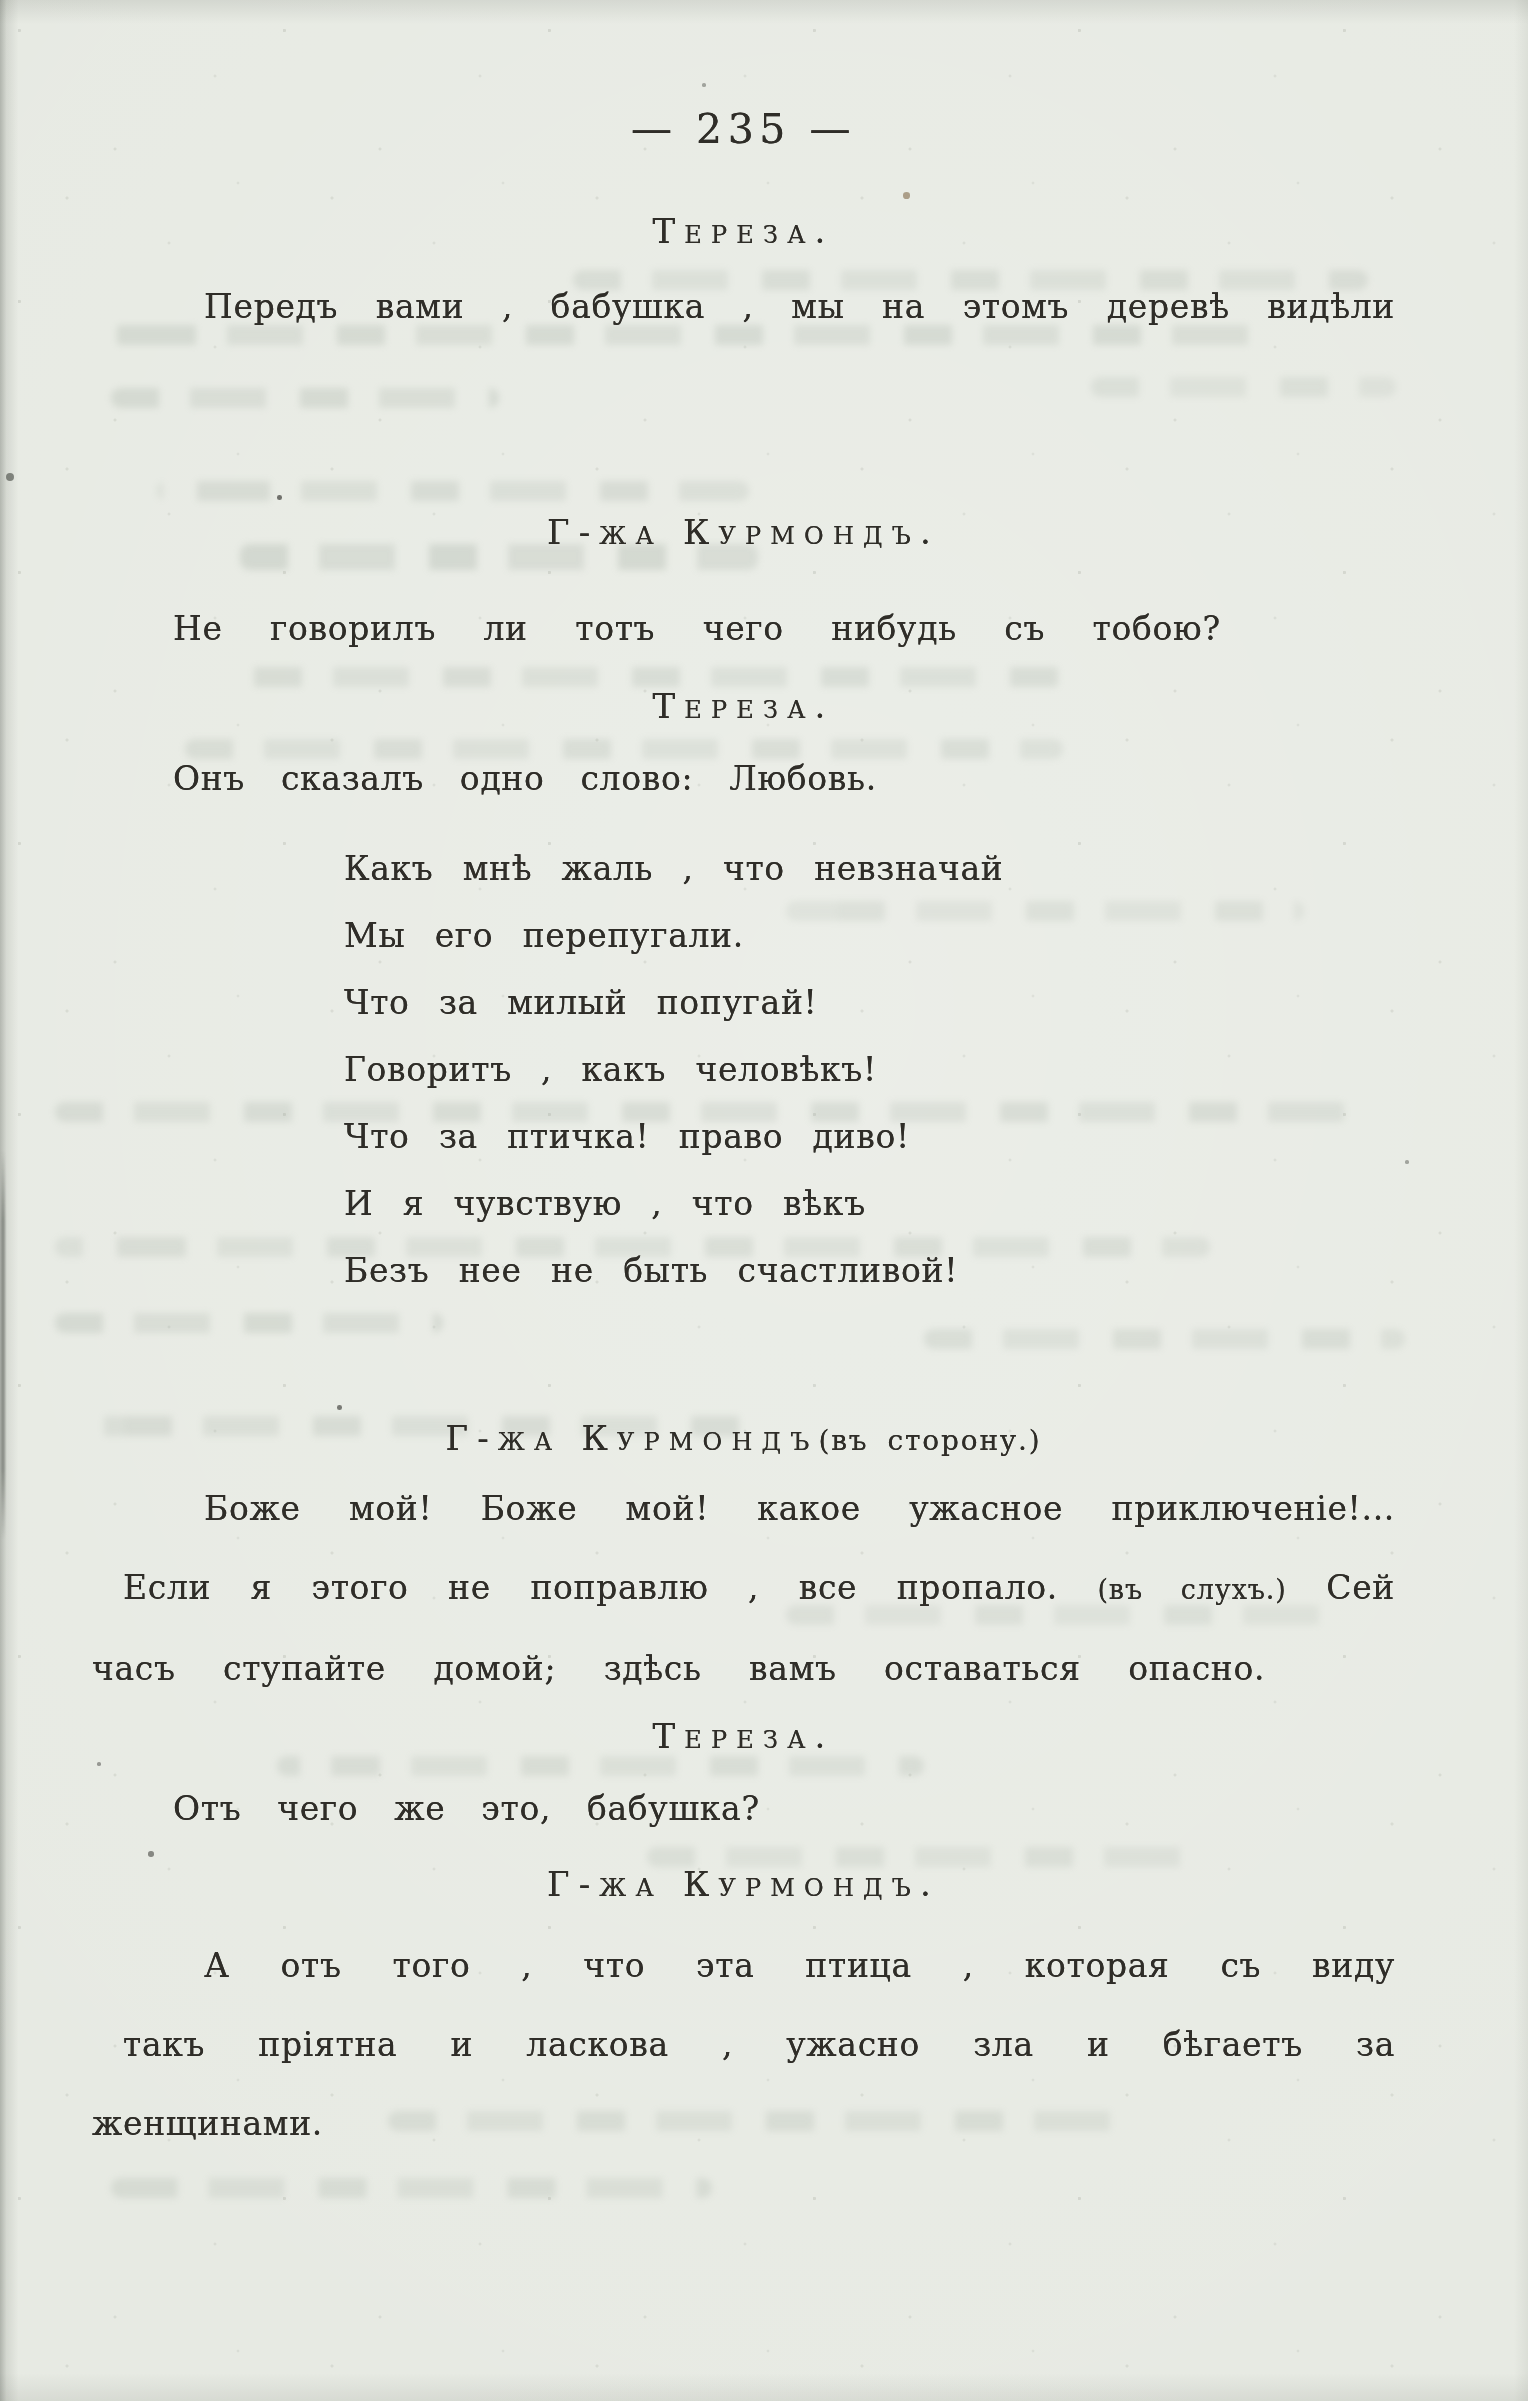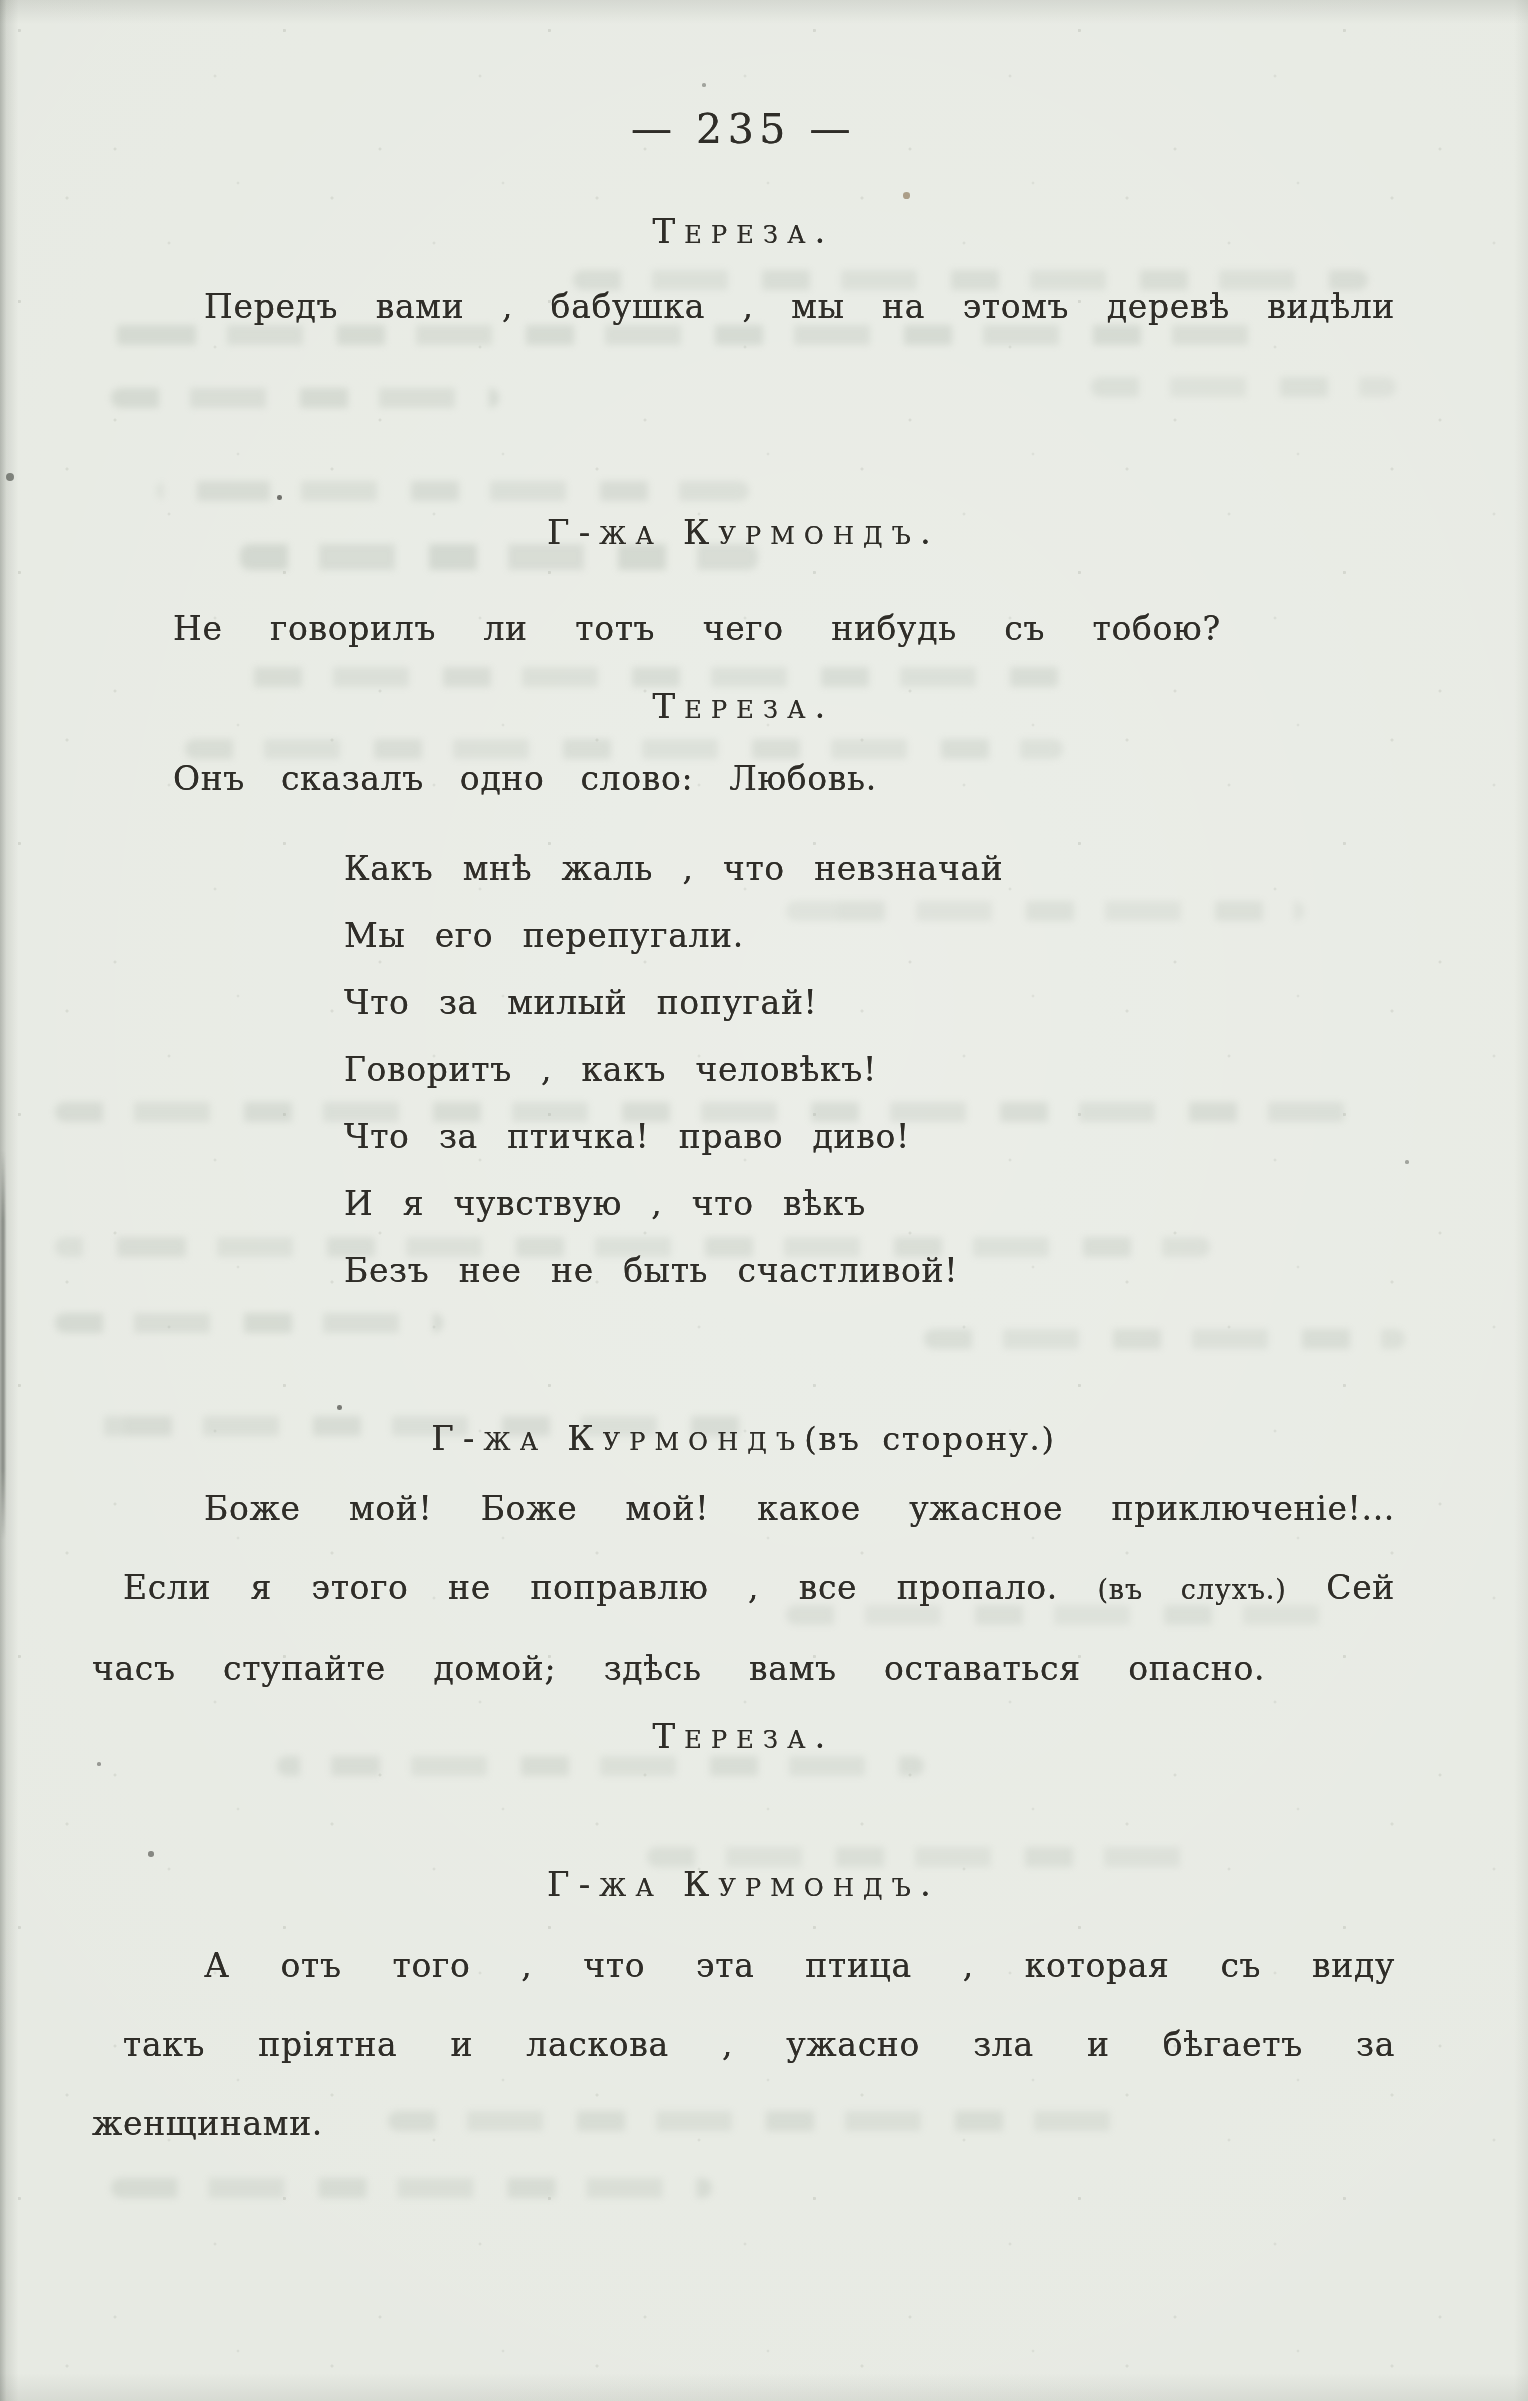--- a/index.html
+++ b/index.html
@@ -46,21 +46,21 @@
     font-size:41px;line-height:44px;text-align:center;letter-spacing:5.5px;
     text-shadow:0 0 0.6px rgba(47,45,40,.9);
   }
   .heading{
     position:absolute;left:92px;width:1303px;
     font-size:34px;line-height:44px;text-align:center;
     font-variant:small-caps;letter-spacing:9.2px;
     text-shadow:0 0 0.6px rgba(47,45,40,.9);
   }
   .heading .aside{
-    font-variant:normal;font-size:32px;letter-spacing:1.8px;word-spacing:.3em;
+    font-variant:normal;font-size:28px;letter-spacing:1.8px;word-spacing:.3em;
   }
   .stage{font-size:27px;letter-spacing:0.9px;}
   .verse{
     position:absolute;left:344px;top:835px;
     font-size:33px;line-height:67px;letter-spacing:.02em;word-spacing:.55em;
     text-shadow:0 0 0.6px rgba(47,45,40,.9);
   }
   
   .bleed{
     position:absolute;display:block;height:20.3px;border-radius:9.2px;
@@ -141,20 +141,23 @@
   <div class="heading" style="top:1416px">
     <span>Г-жа Курмондъ</span><span class="aside">(въ сторону.)</span>
   </div>
   <div class="txt" style="top:1469px">
     <div class="line j indent">Боже мой! Боже мой! какое ужасное приключеніе!...</div>
     <div class="line j"><span>Если я этого не поправлю , все пропало. </span><span class="stage">(въ слухъ.)</span><span> Сей</span></div>
     <div class="line wide2">часъ ступайте домой; здѣсь вамъ оставаться опасно.</div>
   </div>
 
   <div class="heading" style="top:1714px">Тереза.</div>
+  <div class="txt" style="top:1769px">
+    <div class="line indent wide1">Отъ чего же это, бабушка?</div>
+  </div>
 
   <div class="heading" style="top:1862px">Г-жа Курмондъ.</div>
   <div class="txt" style="top:1926px">
     <div class="line j indent">А отъ того , что эта птица , которая съ виду</div>
     <div class="line j">такъ пріятна и ласкова , ужасно зла и бѣгаетъ за</div>
     <div class="line">женщинами.</div>
   </div>
 
 </div>
 

